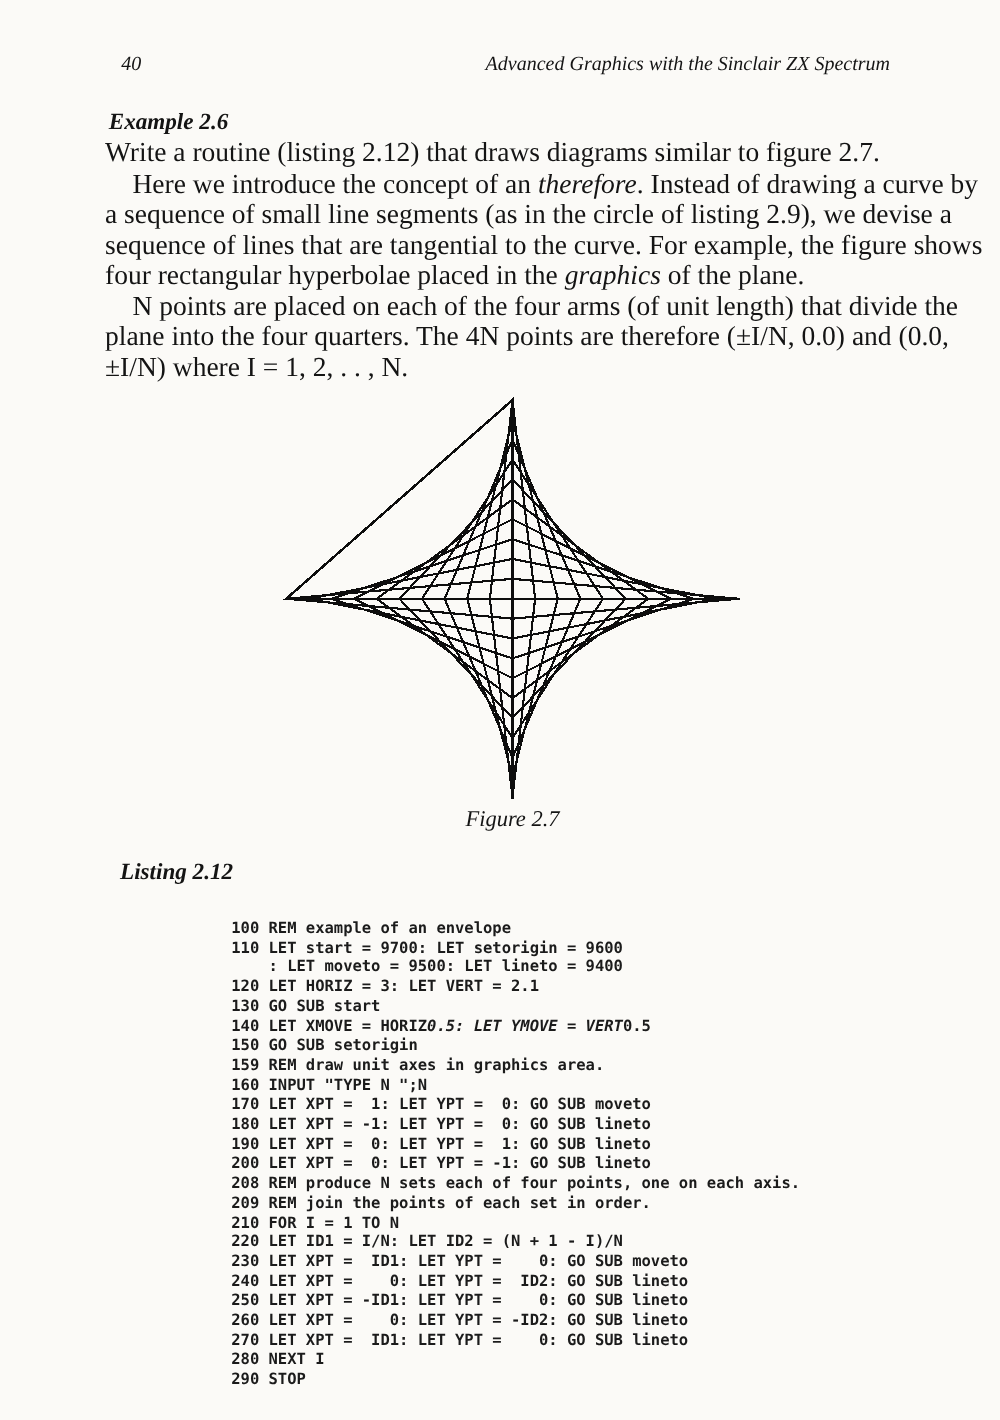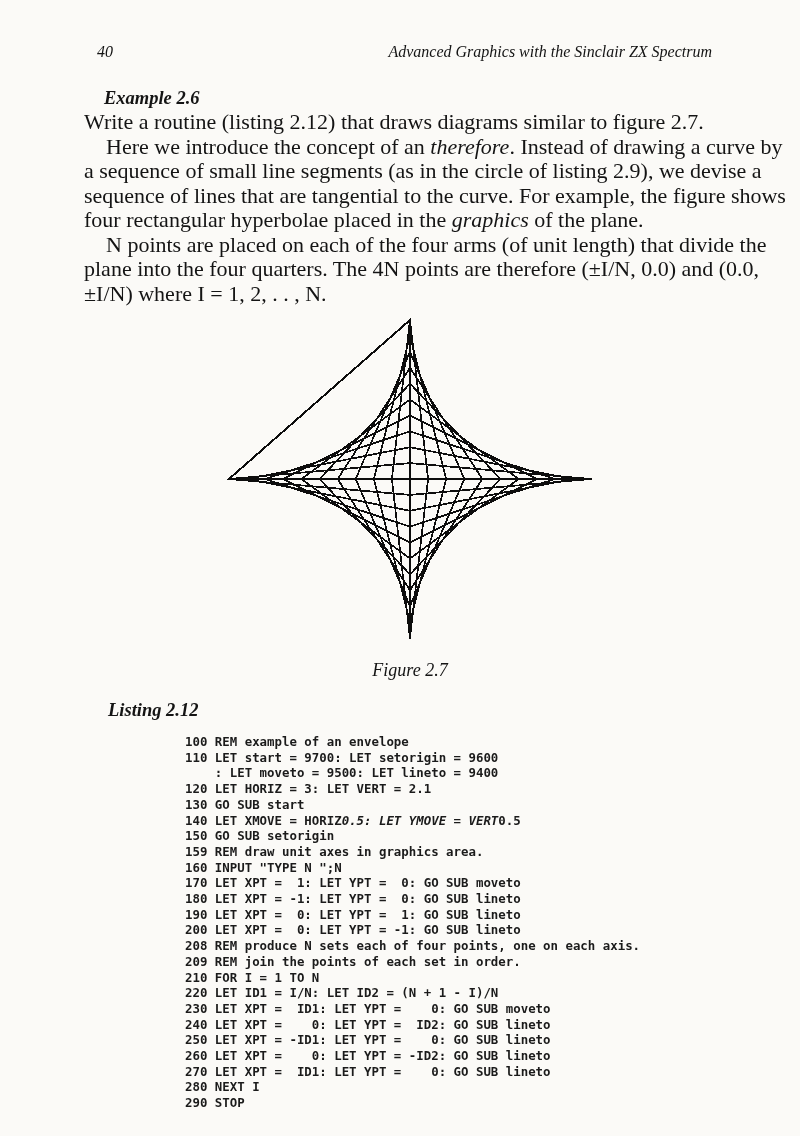--- a/index.html
+++ b/index.html
@@ -14,42 +14,42 @@
   .page{position:absolute;inset:0;}
 
   .running-head{
     position:absolute;left:97px;right:88px;top:41px;
     font-style:italic;font-size:16px;line-height:22px;
   }
   .pagenum{position:absolute;left:0;top:0;}
   .running-title{display:block;text-align:right;}
 
   .example-heading{
-    position:absolute;left:104px;top:88px;margin:0;
+    position:absolute;left:87px;top:88px;margin:0;
     font-size:18.5px;font-weight:bold;font-style:italic;
   }
   .bodytext{
     position:absolute;left:84px;top:110px;
     font-size:22px;line-height:24.5px;
     white-space:pre;
   }
   .bodytext i{font-style:italic;}
 
   .figure-block{
     position:absolute;left:224px;top:314px;margin:0;
     width:372px;text-align:center;
   }
   .figure-block svg{display:block;}
   .figure-caption{
-    margin-top:16px;
+    margin-top:1px;
     font-style:italic;font-size:18px;
   }
 
   .listing-heading{
-    position:absolute;left:96px;top:688px;margin:12px;
+    position:absolute;left:96px;top:688px;margin:0;
     font-size:18.5px;font-weight:bold;font-style:italic;
   }
   .code{
     position:absolute;left:167px;top:716px;margin:18px;
     font-family:"DejaVu Sans Mono", monospace;
     font-size:12.4px;line-height:15.7px;
     font-weight:bold;
     color:#1b1b1b;
     white-space:pre;
   }

